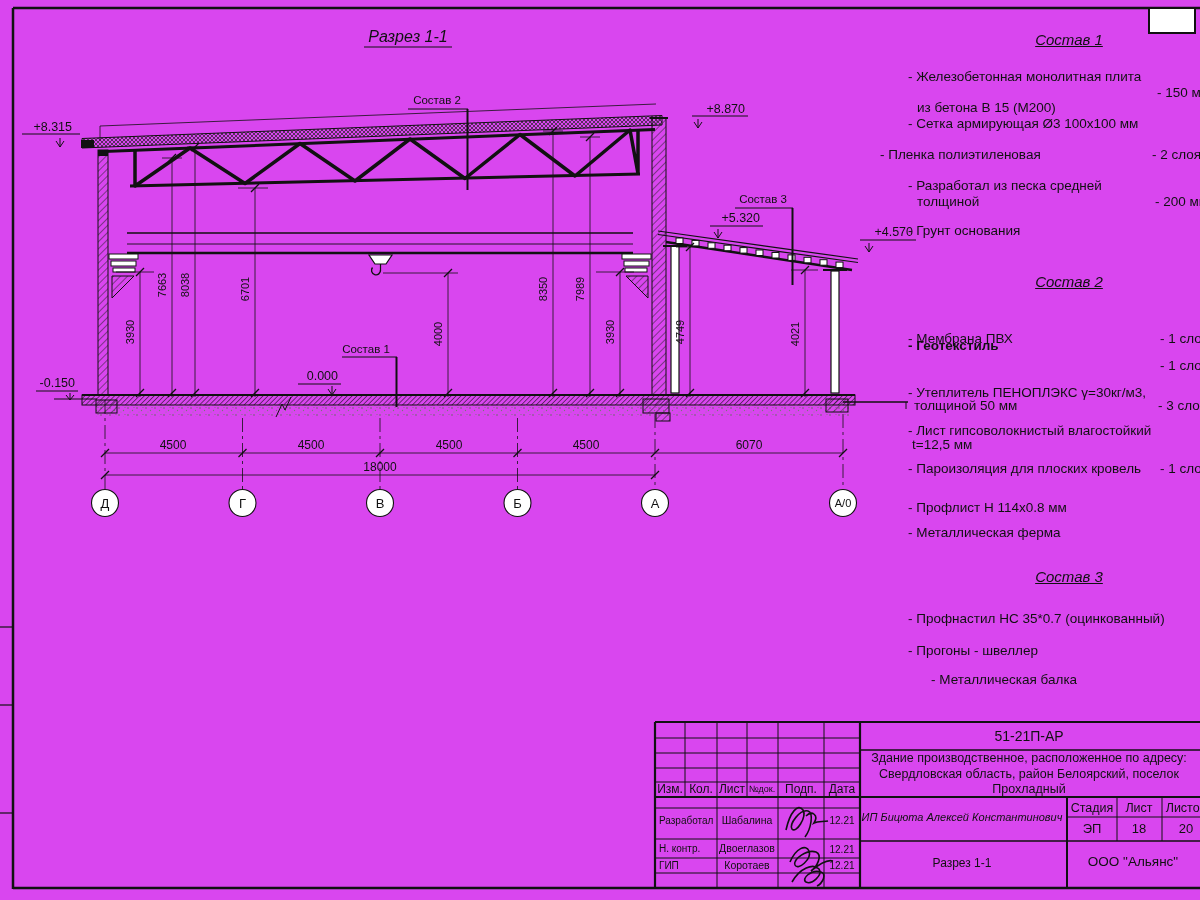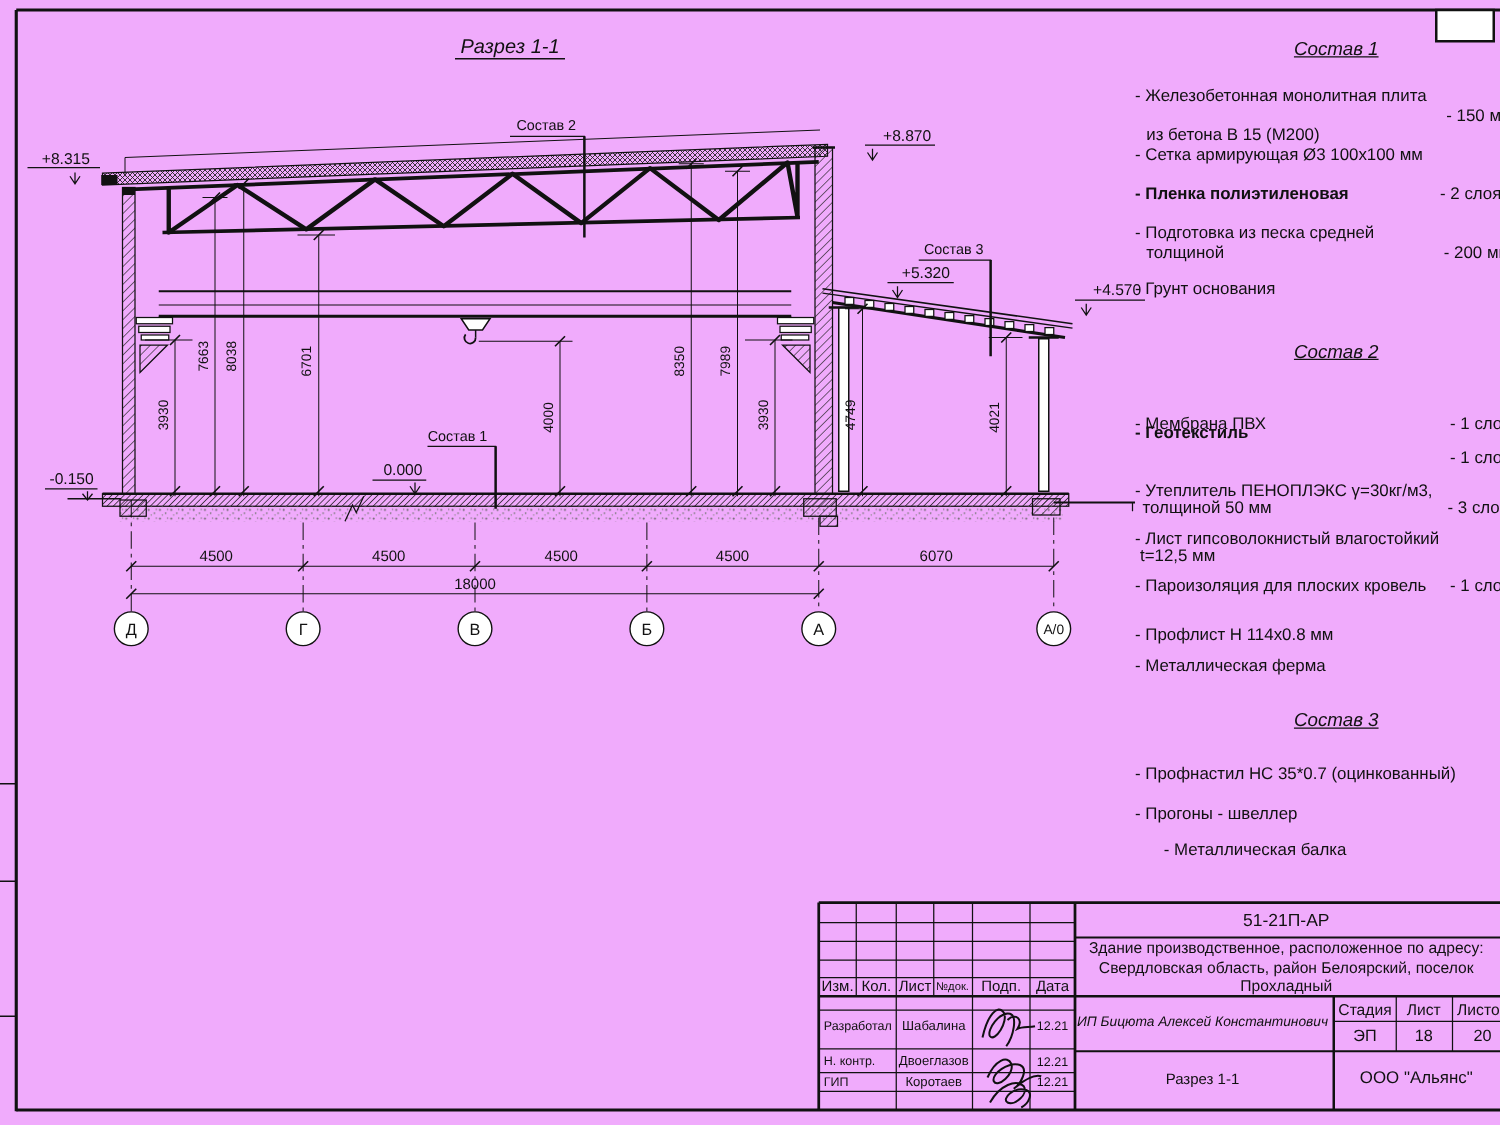--- a/index.html
+++ b/index.html
@@ -1,16 +1,16 @@
 <!DOCTYPE html>
 <html><head>
 <meta charset="utf-8">
 <style>
   html,body{margin:0;padding:0;background:#fff;}
-  #sheet{position:relative;width:1200px;height:900px;background:#f0abfc;overflow:hidden;
+  #sheet{position:relative;width:1200px;height:900px;background:#d946ef;overflow:hidden;
          font-family:"Liberation Sans",sans-serif;color:#111;}
   svg{position:absolute;left:0;top:0;}
   .mline{position:absolute;white-space:nowrap;font-size:13.5px;line-height:15px;color:#111;}
   .mval{position:absolute;white-space:nowrap;font-size:13.5px;color:#111;}
   .mtitle{position:absolute;width:130px;text-align:center;font-size:15px;font-style:italic;
           text-decoration:underline;color:#111;}
   text{fill:#111;}
 </style>
 </head>
 <body>
@@ -335,23 +335,23 @@
     </g>
   </g>
 </svg>
 
 <div>
   <div class="mtitle" style="left:1004px;top:31px;">Состав 1</div>
   <div class="mline" style="left:908px;top:69px;">- Железобетонная  монолитная плита</div>
   <div class="mline" style="left:917px;top:100px;">из бетона В 15 (М200)</div>
   <div class="mval" style="left:1157px;top:85px;">- 150 мм</div>
   <div class="mline" style="left:908px;top:116px;">- Сетка армирующая Ø3 100х100 мм</div>
-  <div class="mline" style="left:908px;top:147px;font-weight:bold;">- Пленка полиэтиленовая</div>
+  <div class="mline" style="left:880px;top:147px;">- Пленка полиэтиленовая</div>
   <div class="mval" style="left:1152px;top:147px;">-  2 слоя</div>
-  <div class="mline" style="left:908px;top:178px;">- Подготовка из песка средней</div>
+  <div class="mline" style="left:908px;top:178px;">- Разработал из песка средней</div>
   <div class="mline" style="left:917px;top:194px;">толщиной</div>
   <div class="mval" style="left:1155px;top:194px;">- 200 мм</div>
   <div class="mline" style="left:908px;top:223px;text-align:right;">- Грунт основания</div>
 </div>
 
 <div>
   <div class="mtitle" style="left:1004px;top:273px;">Состав 2</div>
   <div class="mline" style="left:908px;top:331px;">- Мембрана ПВХ</div>
   <div class="mval" style="left:1160px;top:331px;">- 1 слой</div>
   <div class="mline" style="left:908px;top:338px;font-weight:bold;">- Геотекстиль</div>

